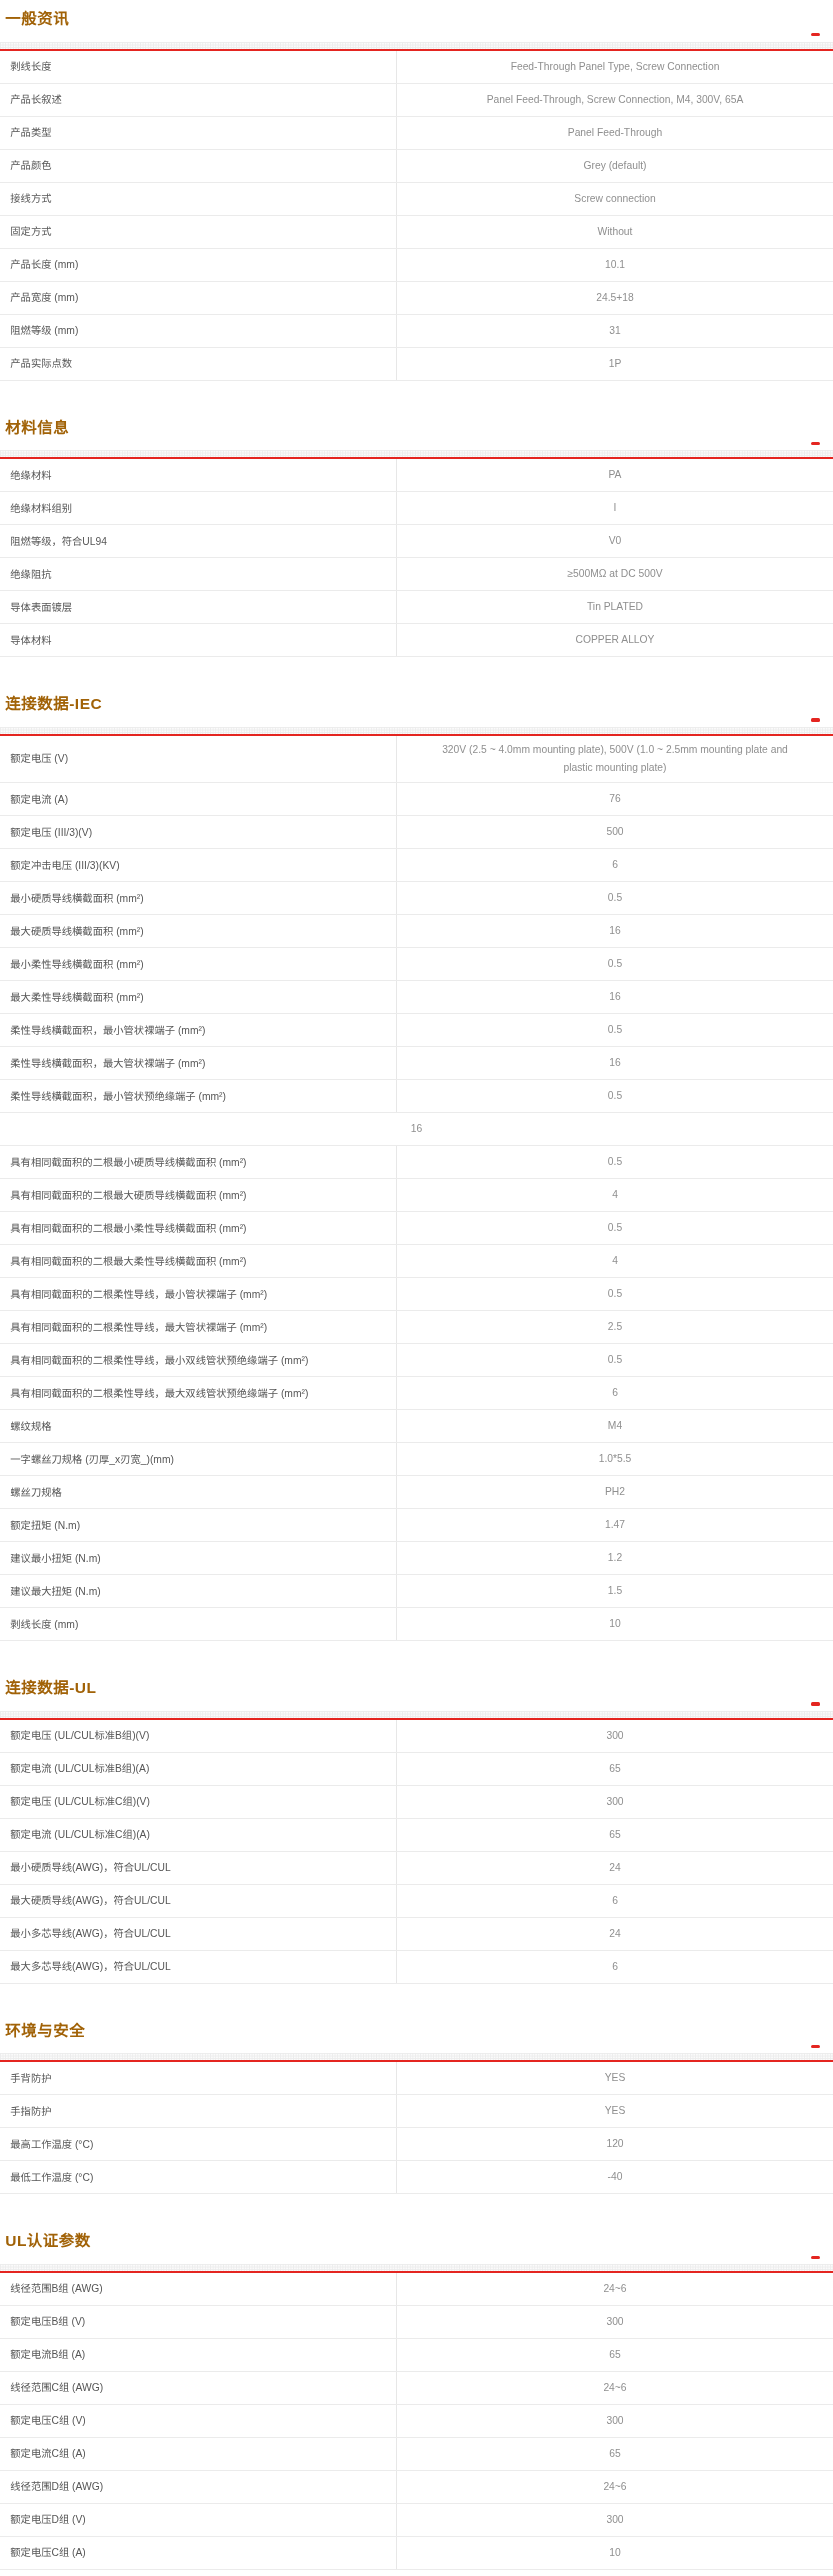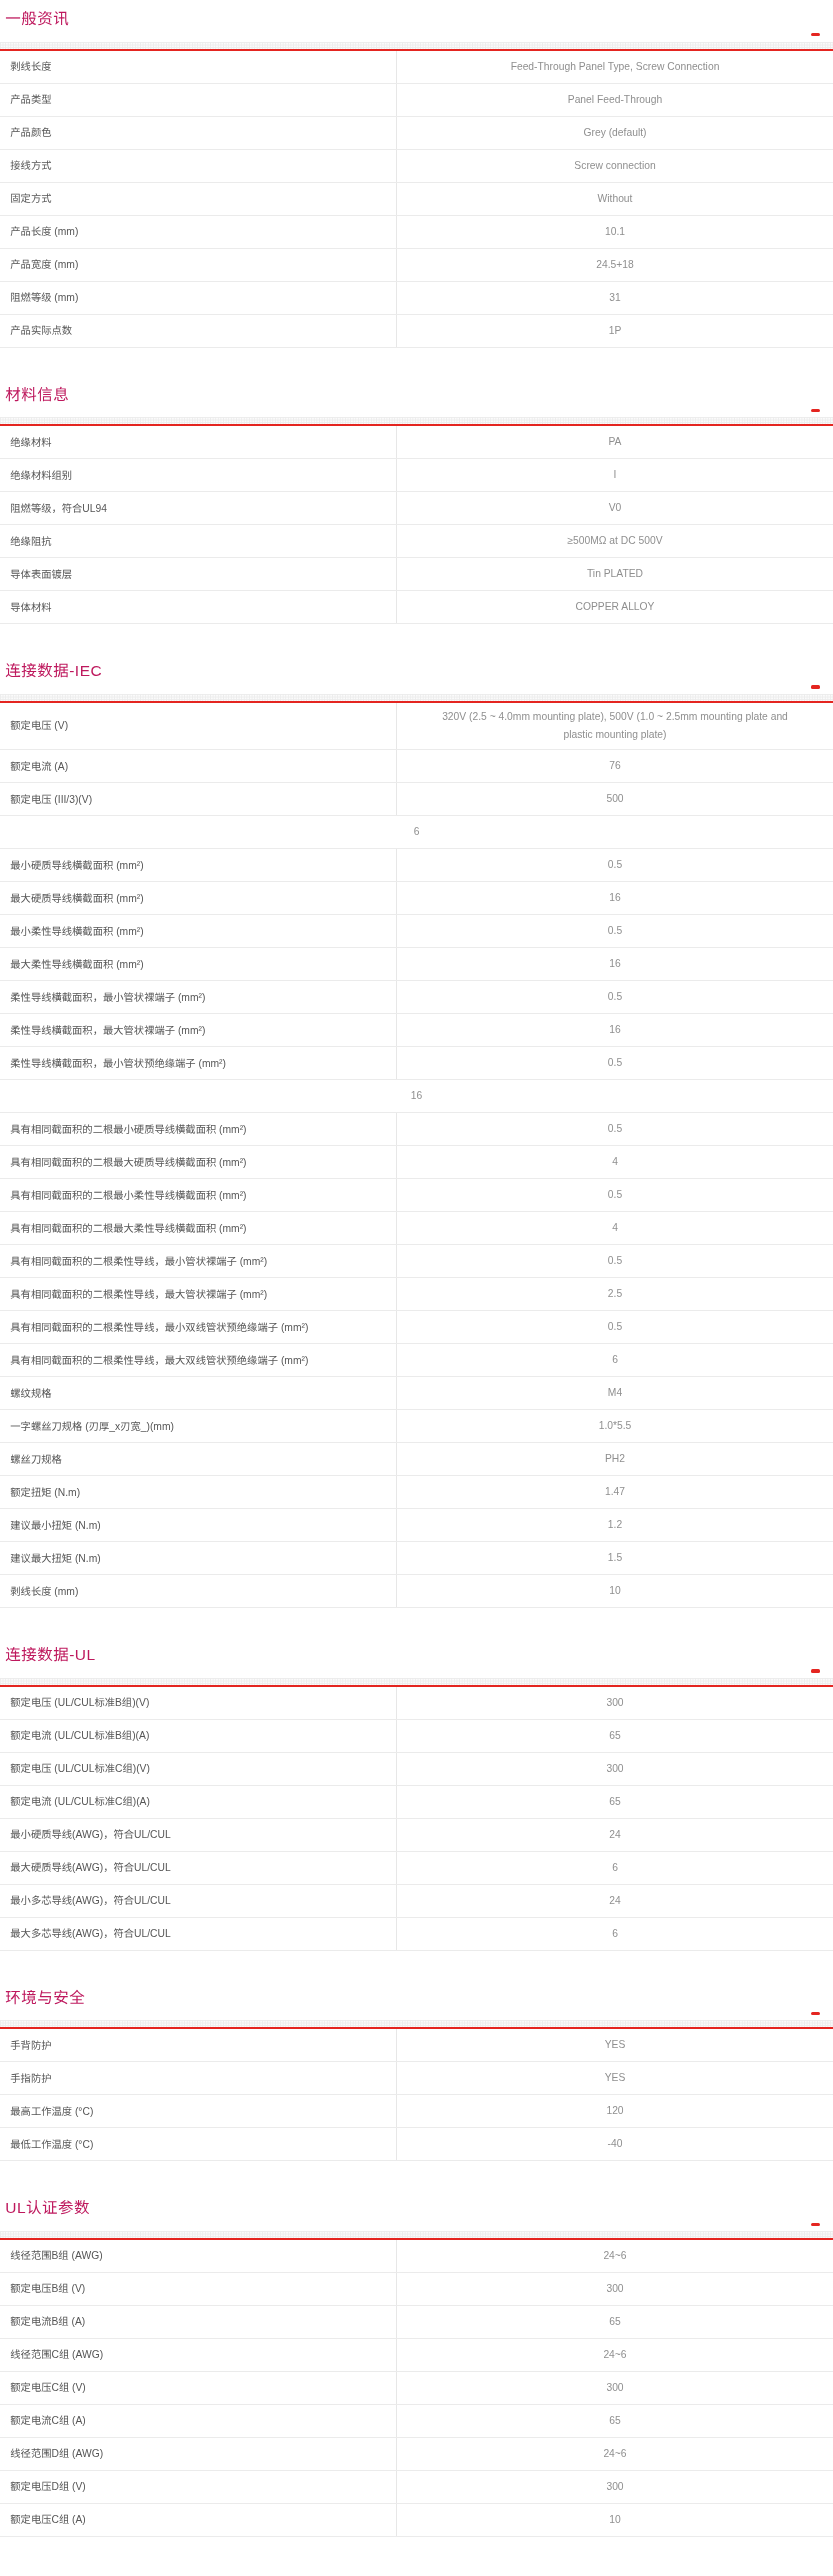--- a/index.html
+++ b/index.html
@@ -8,22 +8,22 @@
     font-family: "Liberation Sans", "DejaVu Sans", sans-serif;
     padding-bottom: 31px;
   }
   .spec-section { margin-top: 33px; }
   .spec-section:first-child { margin-top: 5.2px; }
 
   .section-header { position: relative; padding: 1px 0 13.4px 5.2px; }
   .section-title {
     margin: 0;
     font-size: 15.5px;
-    font-weight: 400;
-    color: #be185d;
+    font-weight: 700;
+    color: #a16207;
     letter-spacing: 0.5px;
   }
   .collapse-dash {
     position: absolute;
     right: 13.4px;
     bottom: 5.2px;
     width: 8.8px;
     height: 3.1px;
     border-radius: 1.5px;
     background: var(--accent, #e42520);
@@ -84,20 +84,24 @@
         <h2 class="section-title">一般资讯</h2>
         <span class="collapse-dash" role="button" aria-label="collapse-section"></span>
       </div>
       <div class="section-rule"></div>
       <div class="spec-table">
         <div class="spec-row">
           <div class="row-label">剥线长度</div>
           <div class="row-value">Feed-Through Panel Type, Screw Connection</div>
         </div>
         <div class="spec-row">
+          <div class="row-label">产品长叙述</div>
+          <div class="row-value">Panel Feed-Through, Screw Connection, M4, 300V, 65A</div>
+        </div>
+        <div class="spec-row">
           <div class="row-label">产品类型</div>
           <div class="row-value">Panel Feed-Through</div>
         </div>
         <div class="spec-row">
           <div class="row-label">产品颜色</div>
           <div class="row-value">Grey (default)</div>
         </div>
         <div class="spec-row">
           <div class="row-label">接线方式</div>
           <div class="row-value">Screw connection</div>
@@ -170,20 +174,21 @@
         </div>
         <div class="spec-row">
           <div class="row-label">额定电流 (A)</div>
           <div class="row-value">76</div>
         </div>
         <div class="spec-row">
           <div class="row-label">额定电压 (III/3)(V)</div>
           <div class="row-value">500</div>
         </div>
         <div class="spec-row">
+          <div class="row-label">额定冲击电压 (III/3)(KV)</div>
           <div class="row-value">6</div>
         </div>
         <div class="spec-row">
           <div class="row-label">最小硬质导线横截面积 (mm²)</div>
           <div class="row-value">0.5</div>
         </div>
         <div class="spec-row">
           <div class="row-label">最大硬质导线横截面积 (mm²)</div>
           <div class="row-value">16</div>
         </div>

